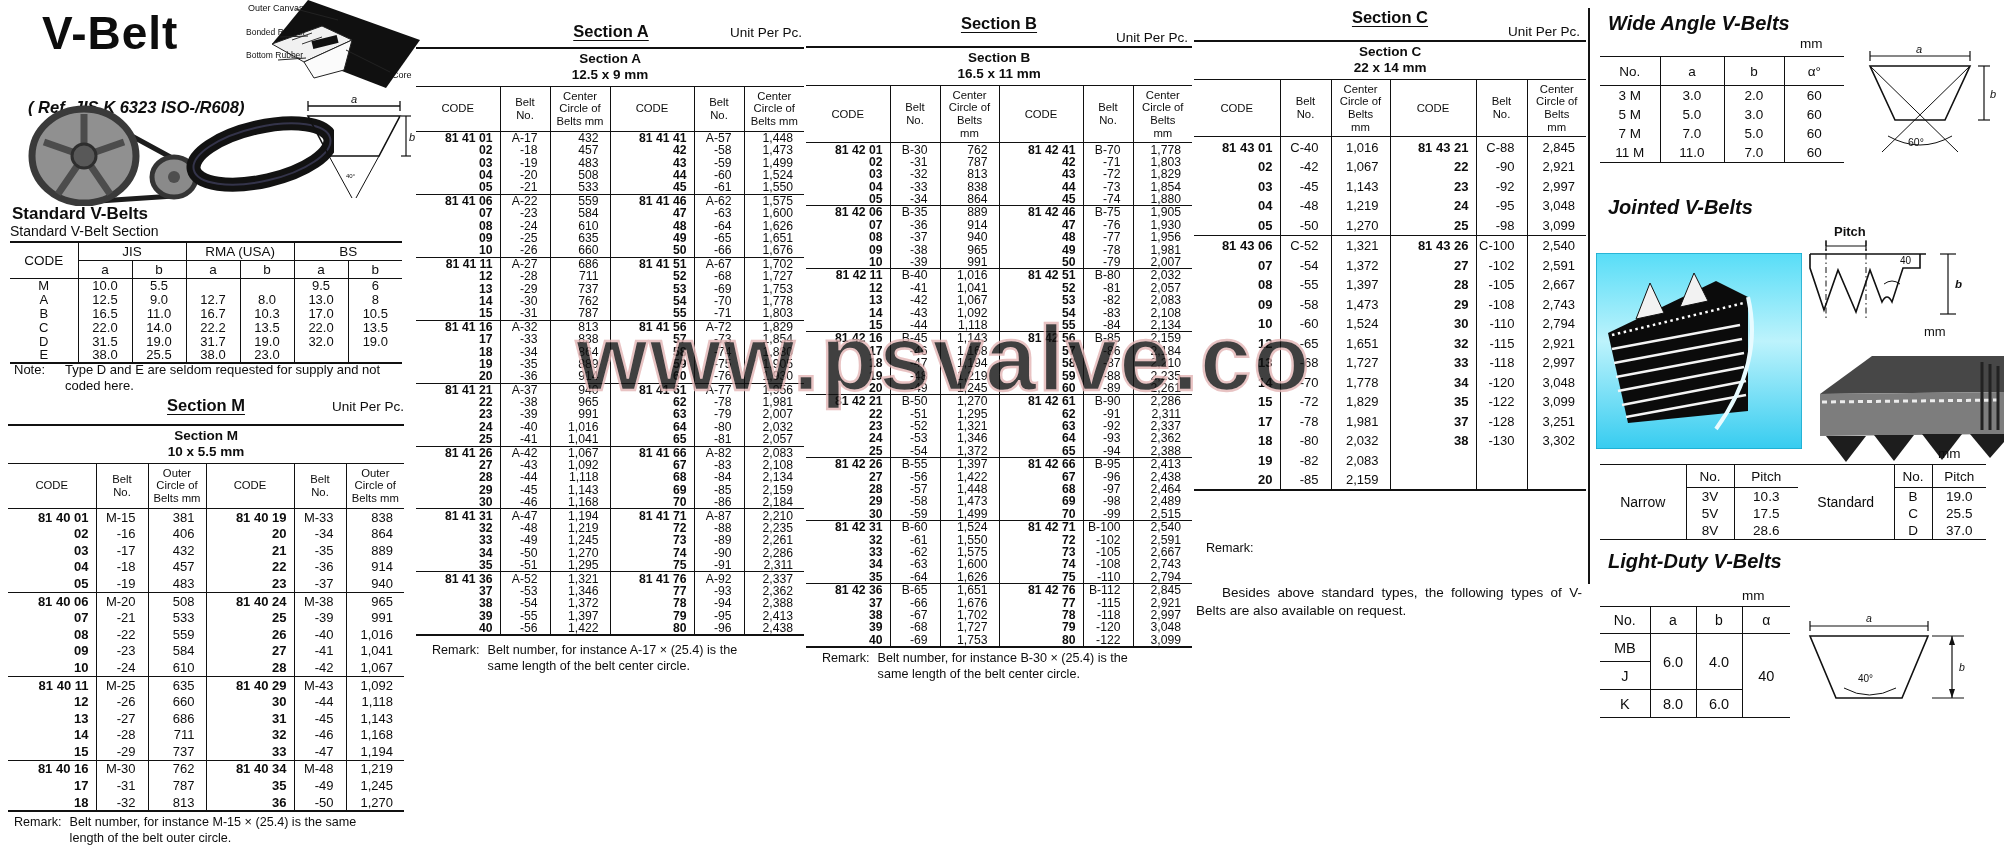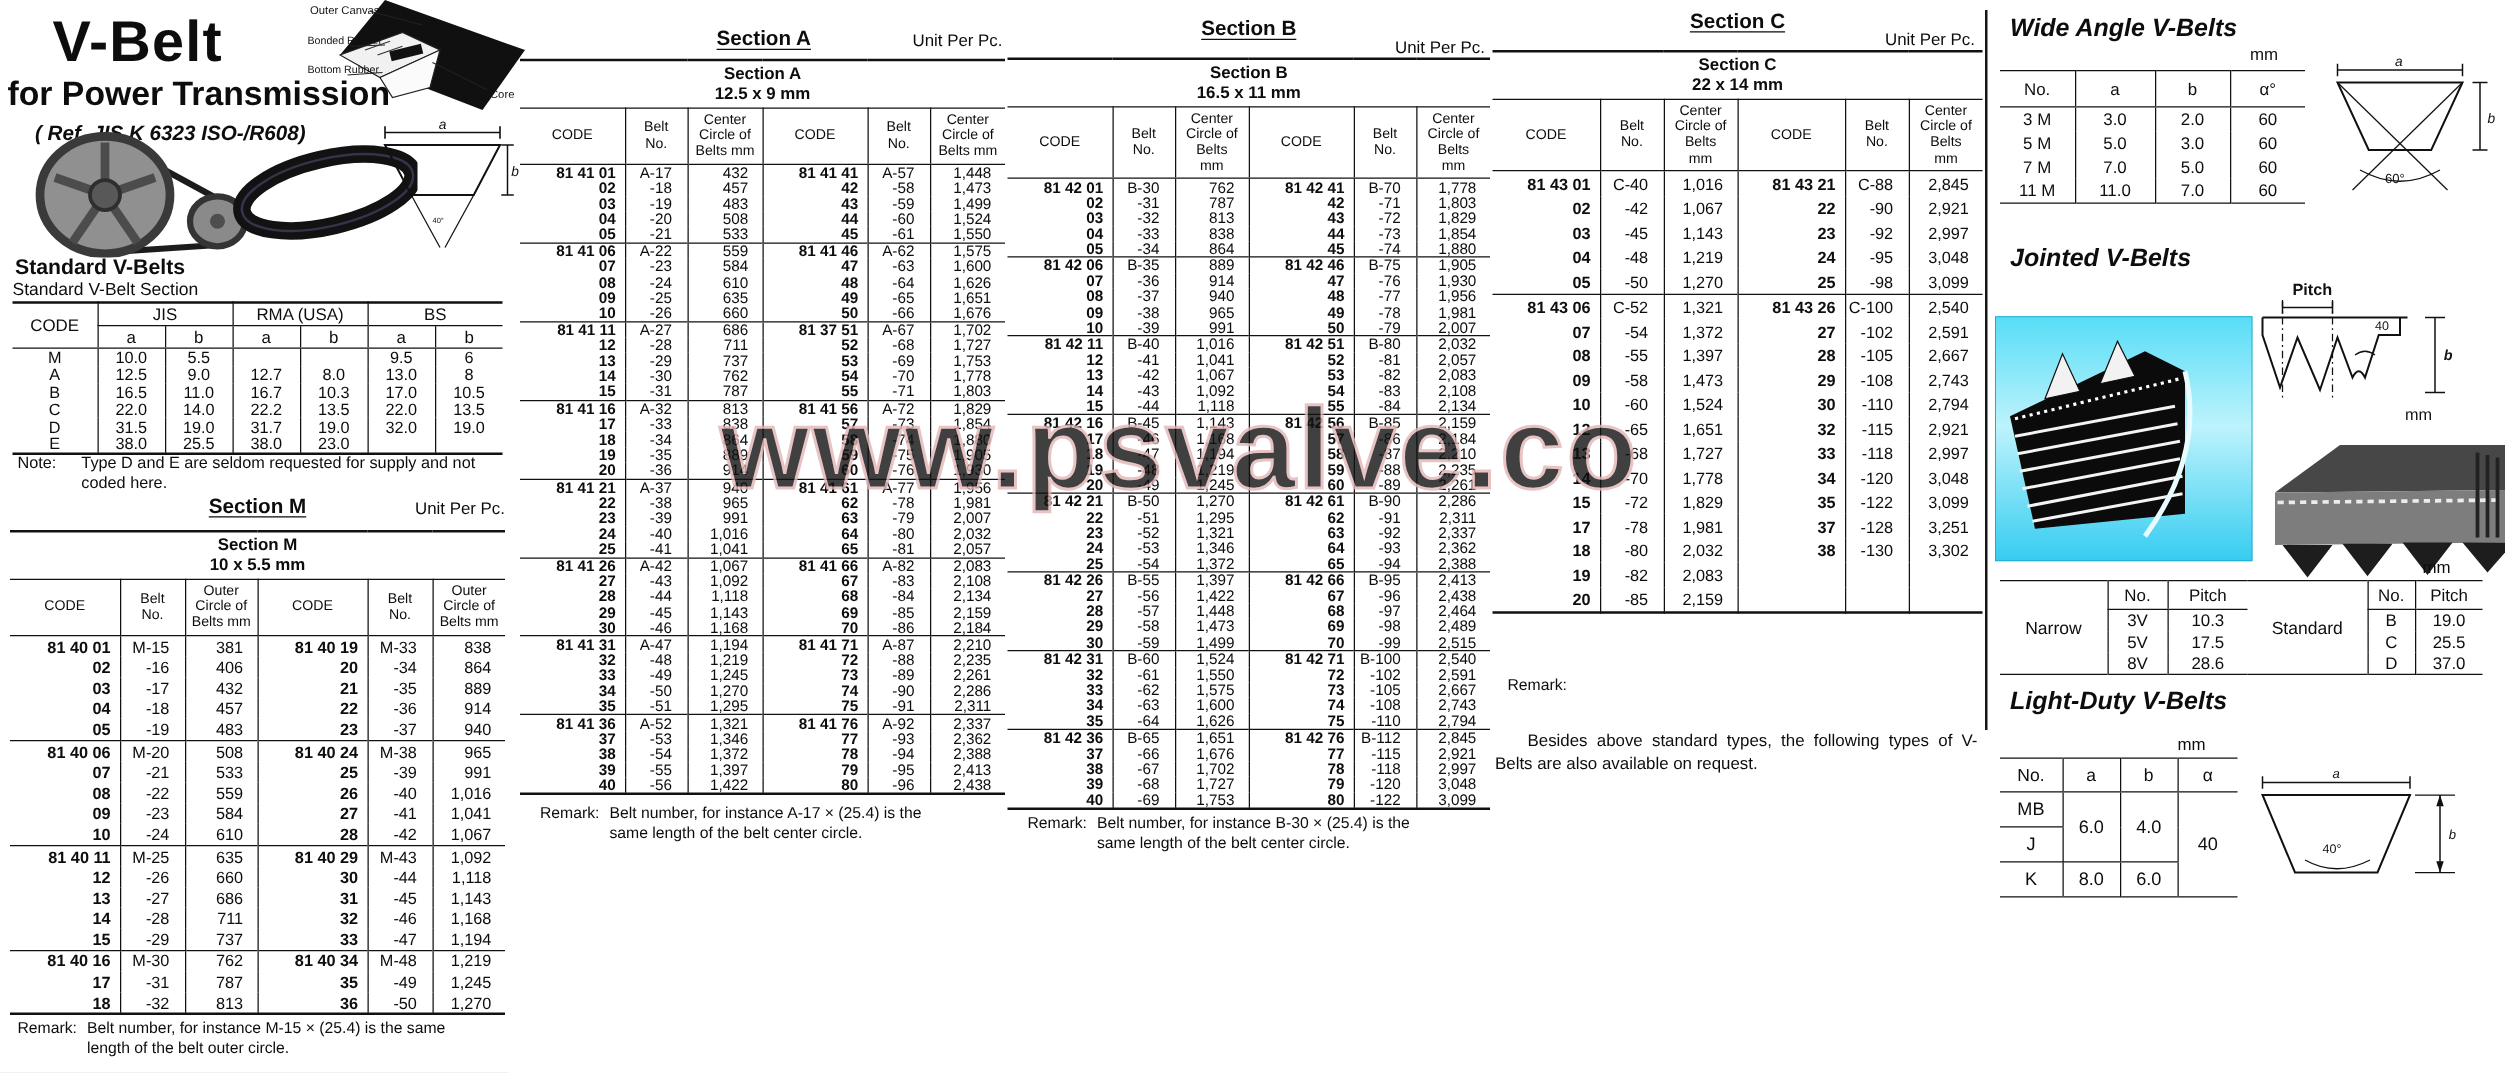--- a/index.html
+++ b/index.html
@@ -69,21 +69,20 @@
   .vdivider{background:#151515;width:2px;}
   svg text{font-family:"Liberation Sans",sans-serif;fill:#111;}
   .wm{pointer-events:none;opacity:.8;}
 </style>
 </head>
 <body>
 
 <div class="page">
 
   <div class="abs title" style="left:42px;top:6px;">V-Belt</div>
-  <div class="abs subtitle" style="left:6px;top:60px;">for Power Transmission</div>
   <div class="abs ref" style="left:28px;top:98px;">( Ref. JIS K 6323 ISO-/R608)</div>
 
   <svg class="abs" style="left:246px;top:0px;" width="174" height="102" viewBox="0 0 174 102">
     <polygon points="62,0 174,40 140,88 26,44" fill="#101010"></polygon>
     <polygon points="26,44 76,26 106,40 58,62" fill="#f1f1f1" stroke="#222" stroke-width="1"></polygon>
     <line x1="46" y1="40" x2="66" y2="33" stroke="#333" stroke-width="1"></line>
     <line x1="56" y1="44" x2="76" y2="37" stroke="#333" stroke-width="1"></line>
     <rect x="66" y="38" width="26" height="8" fill="#111" transform="rotate(-14 79 42)"></rect>
     <polygon points="58,62 106,40 98,70 68,78" fill="#fbfbfb" stroke="#222" stroke-width="1"></polygon>
     <text x="2" y="11" font-size="9">Outer Canvas</text>
@@ -523,21 +522,21 @@
           <td class="c1">-26</td>
           <td class="c2">660</td>
           <td class="c3">50</td>
           <td class="c4">-66</td>
           <td class="c5">1,676</td>
         </tr>
         <tr class="gs">
           <td class="c0">81 41 11</td>
           <td class="c1">A-27</td>
           <td class="c2">686</td>
-          <td class="c3">81 37 51</td>
+          <td class="c3">81 41 51</td>
           <td class="c4">A-67</td>
           <td class="c5">1,702</td>
         </tr>
         <tr>
           <td class="c0">12</td>
           <td class="c1">-28</td>
           <td class="c2">711</td>
           <td class="c3">52</td>
           <td class="c4">-68</td>
           <td class="c5">1,727</td>

